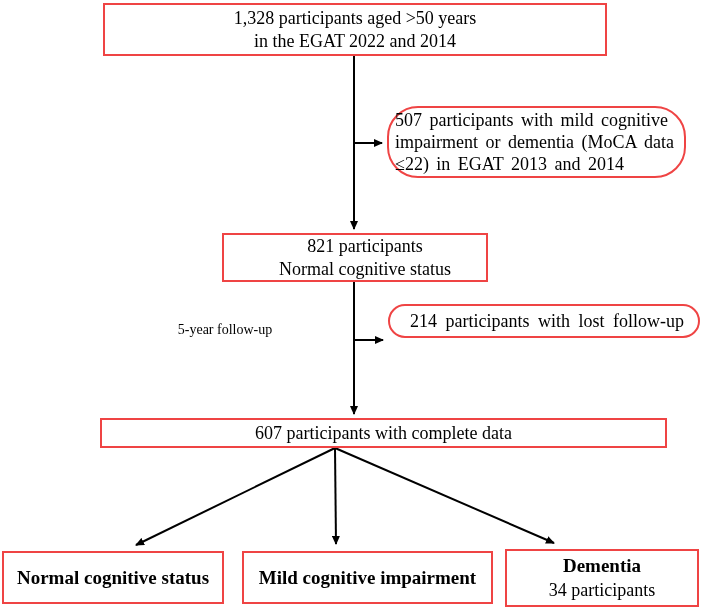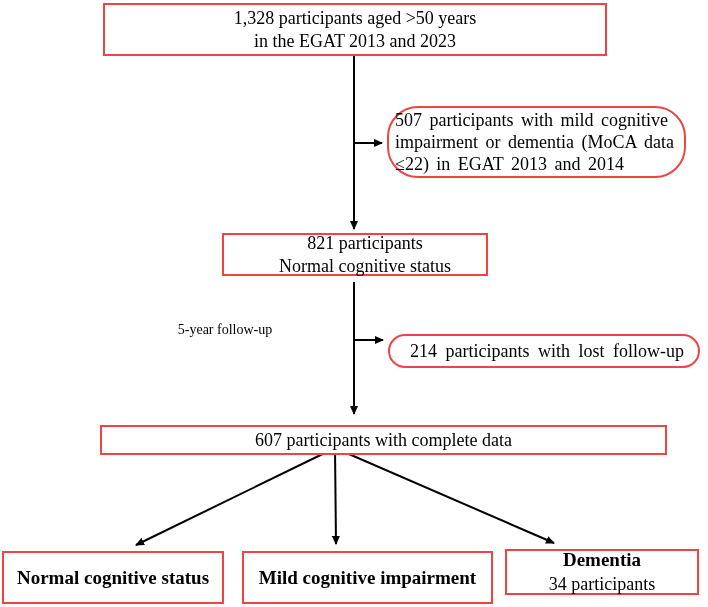--- a/index.html
+++ b/index.html
@@ -38,28 +38,28 @@
     line-height: 23px;
   }
   .box.left {
     align-items: flex-start;
     text-align: left;
     border-radius: 31px;
   }
   .top-box      { left: 103px; top: 3px;   width: 504px; height: 53px; }
   .excl-box     { left: 387px; top: 106px; width: 299px; height: 72px;
                   padding-left: 6px; line-height: 22px; word-spacing: 3px; }
-  .normal821    { left: 222px; top: 233px; width: 266px; height: 43px; padding-left: 20px; }
-  .lost-box     { left: 388px; top: 334px; width: 312px; height: 34px;
+  .normal821    { left: 222px; top: 233px; width: 266px; height: 49px; padding-left: 20px; }
+  .lost-box     { left: 388px; top: 304px; width: 312px; height: 34px;
                   padding-left: 20px; word-spacing: 4px; }
-  .complete-box { left: 100px; top: 418px; width: 567px; height: 30px; margin-top: 7px; }
+  .complete-box { left: 100px; top: 418px; width: 567px; height: 30px; }
   .outcome      { height: 53px; line-height: 24px; }
   .outcome-0    { left: 2px;   top: 551px; width: 222px; }
   .outcome-1    { left: 242px; top: 551px; width: 251px; }
-  .outcome-2    { left: 505px; top: 549px; width: 194px; height: 46px; }
+  .outcome-2    { left: 505px; top: 549px; width: 194px; height: 58px; }
   .outcome .title { font-weight: bold; font-size: 19px; }
   .float-label {
     position: absolute;
     left: 155px;
     top: 322px;
     width: 140px;
     text-align: center;
     font-size: 14px;
   }
 </style>
@@ -78,21 +78,21 @@
     <line x1="354" y1="143" x2="382" y2="143" stroke="#000000" stroke-width="2" marker-end="url(#ah)"></line>
     <line x1="354" y1="282" x2="354" y2="414" stroke="#000000" stroke-width="2" marker-end="url(#ah)"></line>
     <line x1="354" y1="340" x2="383" y2="340" stroke="#000000" stroke-width="2" marker-end="url(#ah)"></line>
     <line x1="335" y1="448" x2="136" y2="545" stroke="#000000" stroke-width="2" marker-end="url(#ah)"></line>
     <line x1="335" y1="448" x2="336" y2="544" stroke="#000000" stroke-width="2" marker-end="url(#ah)"></line>
     <line x1="335" y1="448" x2="554" y2="543" stroke="#000000" stroke-width="2" marker-end="url(#ah)"></line>
   </svg>
 
   <div class="box top-box">
     <div>1,328 participants aged &gt;50 years</div>
-    <div>in the EGAT 2013 and 2023</div>
+    <div>in the EGAT 2022 and 2014</div>
   </div>
 
   <div class="box left excl-box">
     <div>507 participants with mild cognitive</div>
     <div>impairment or dementia (MoCA data</div>
     <div>≤22) in EGAT 2013 and 2014</div>
   </div>
 
   <div class="box normal821">
     <div>821 participants</div>

